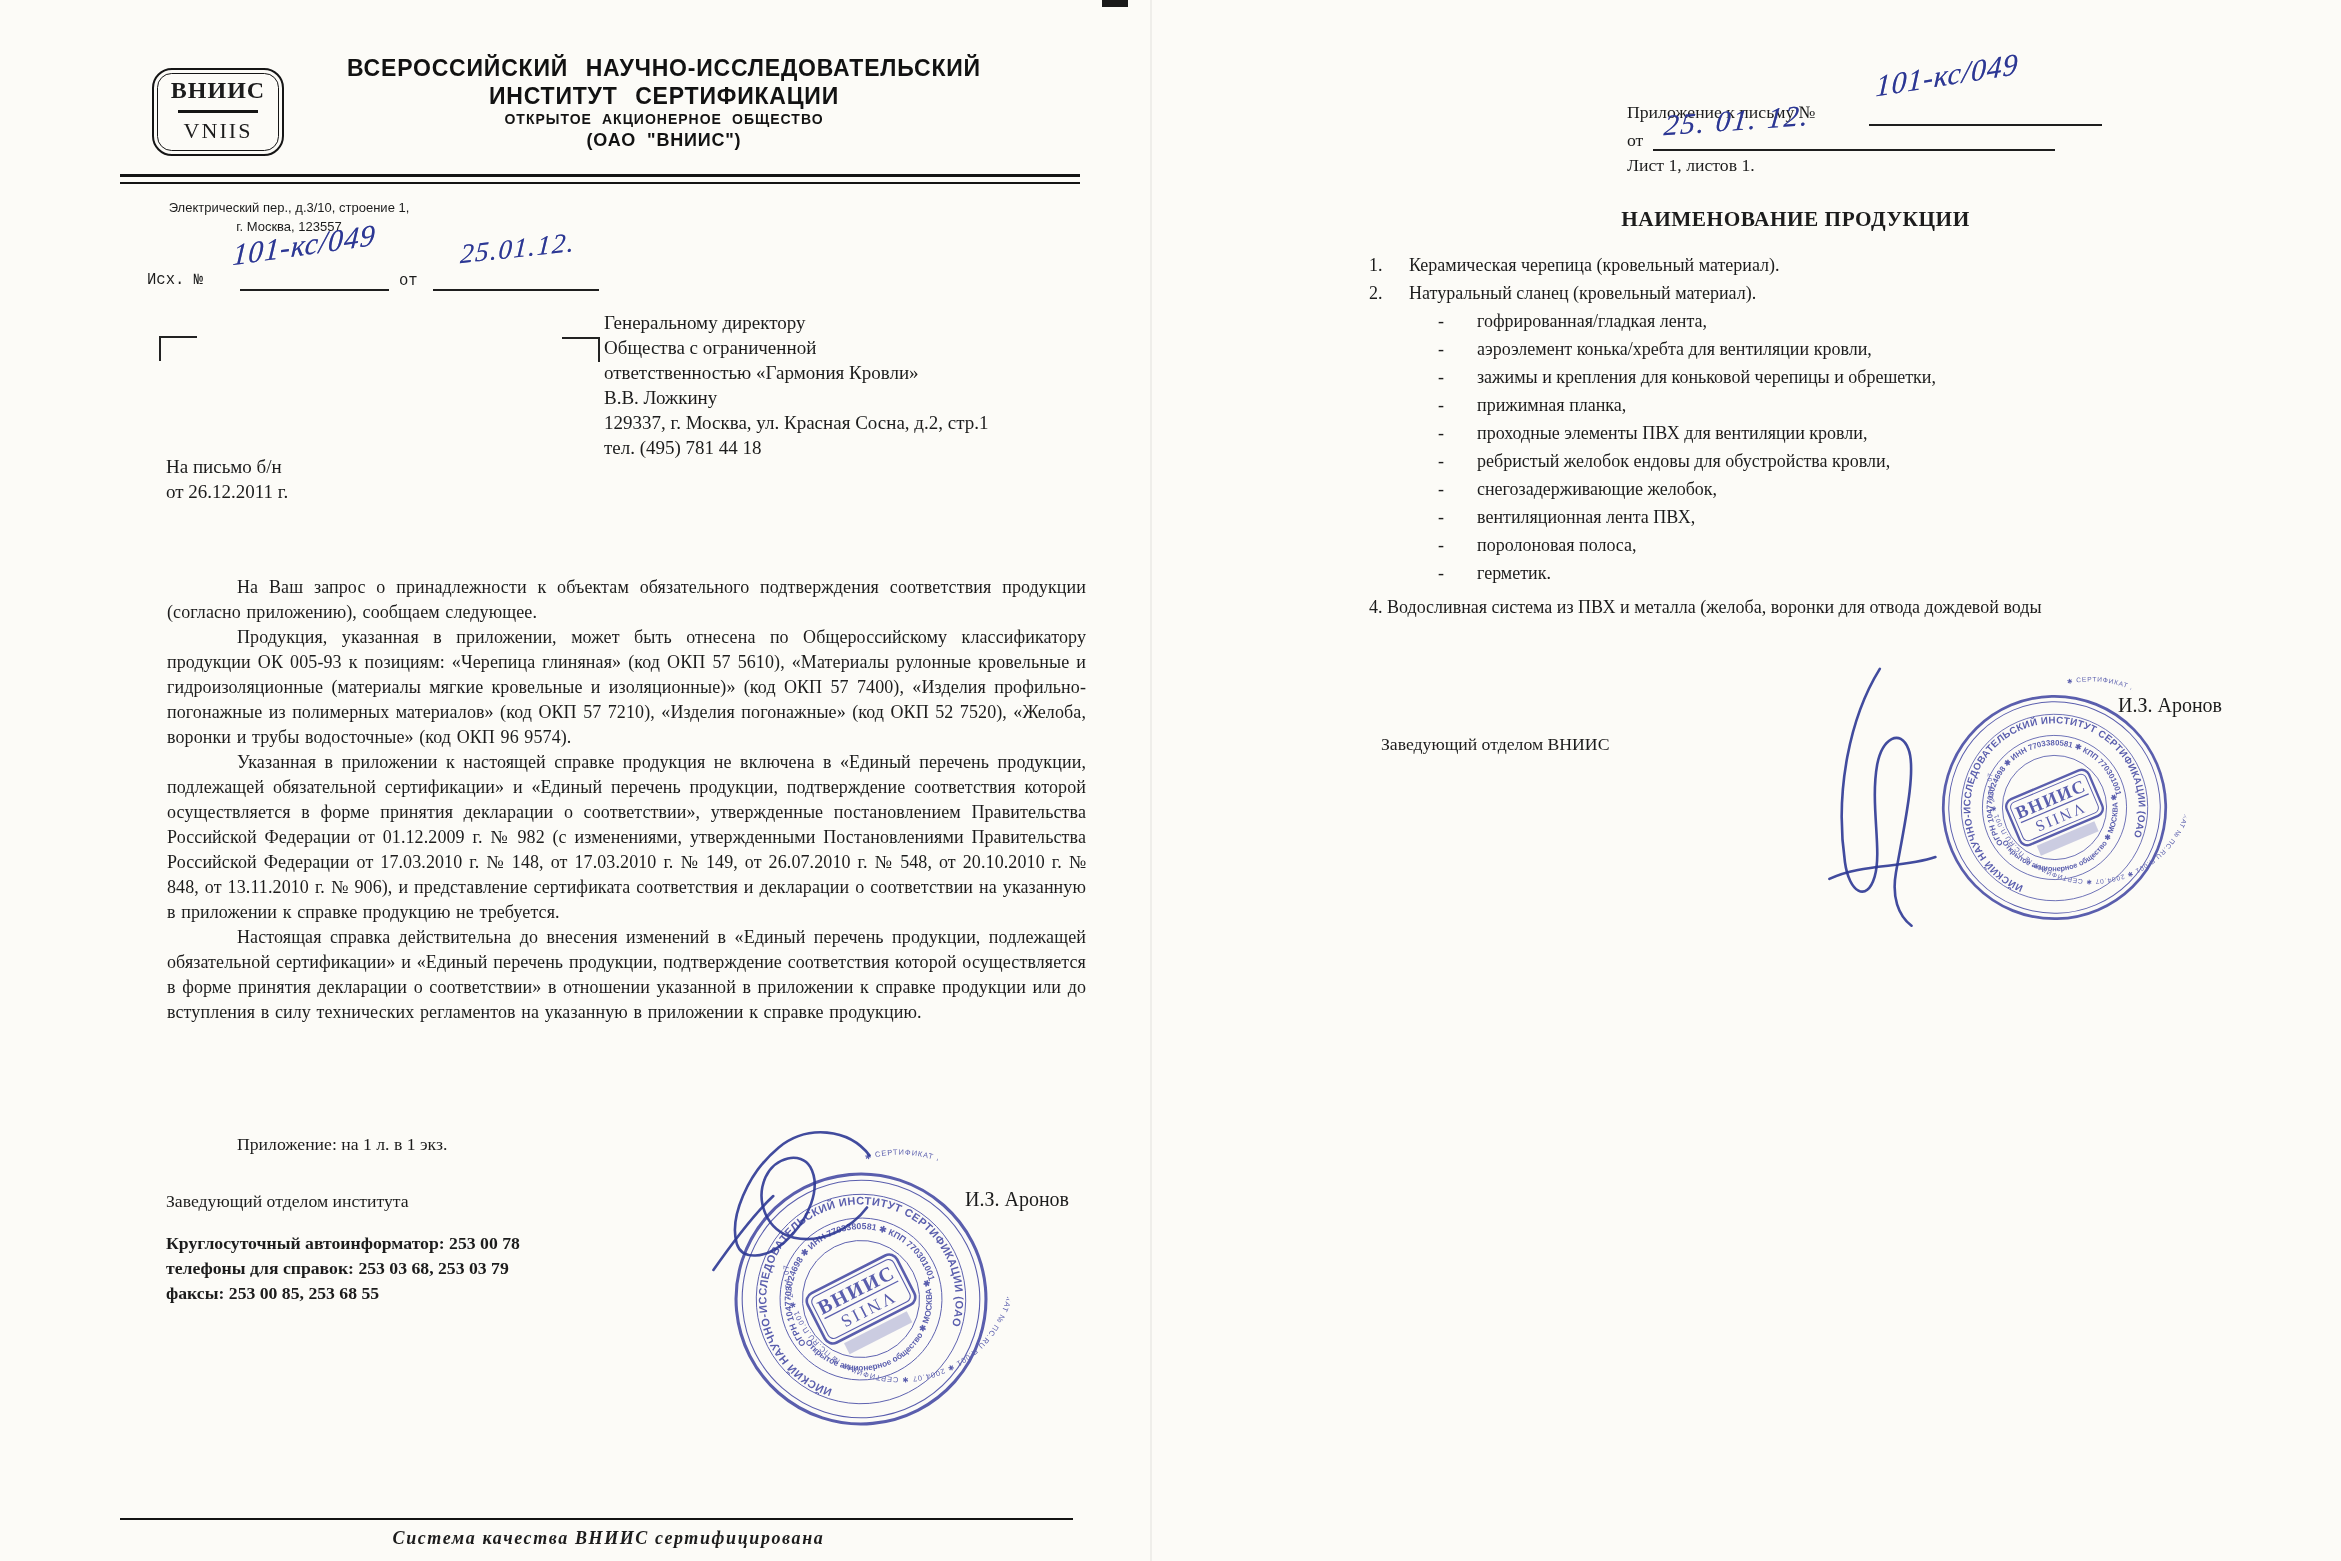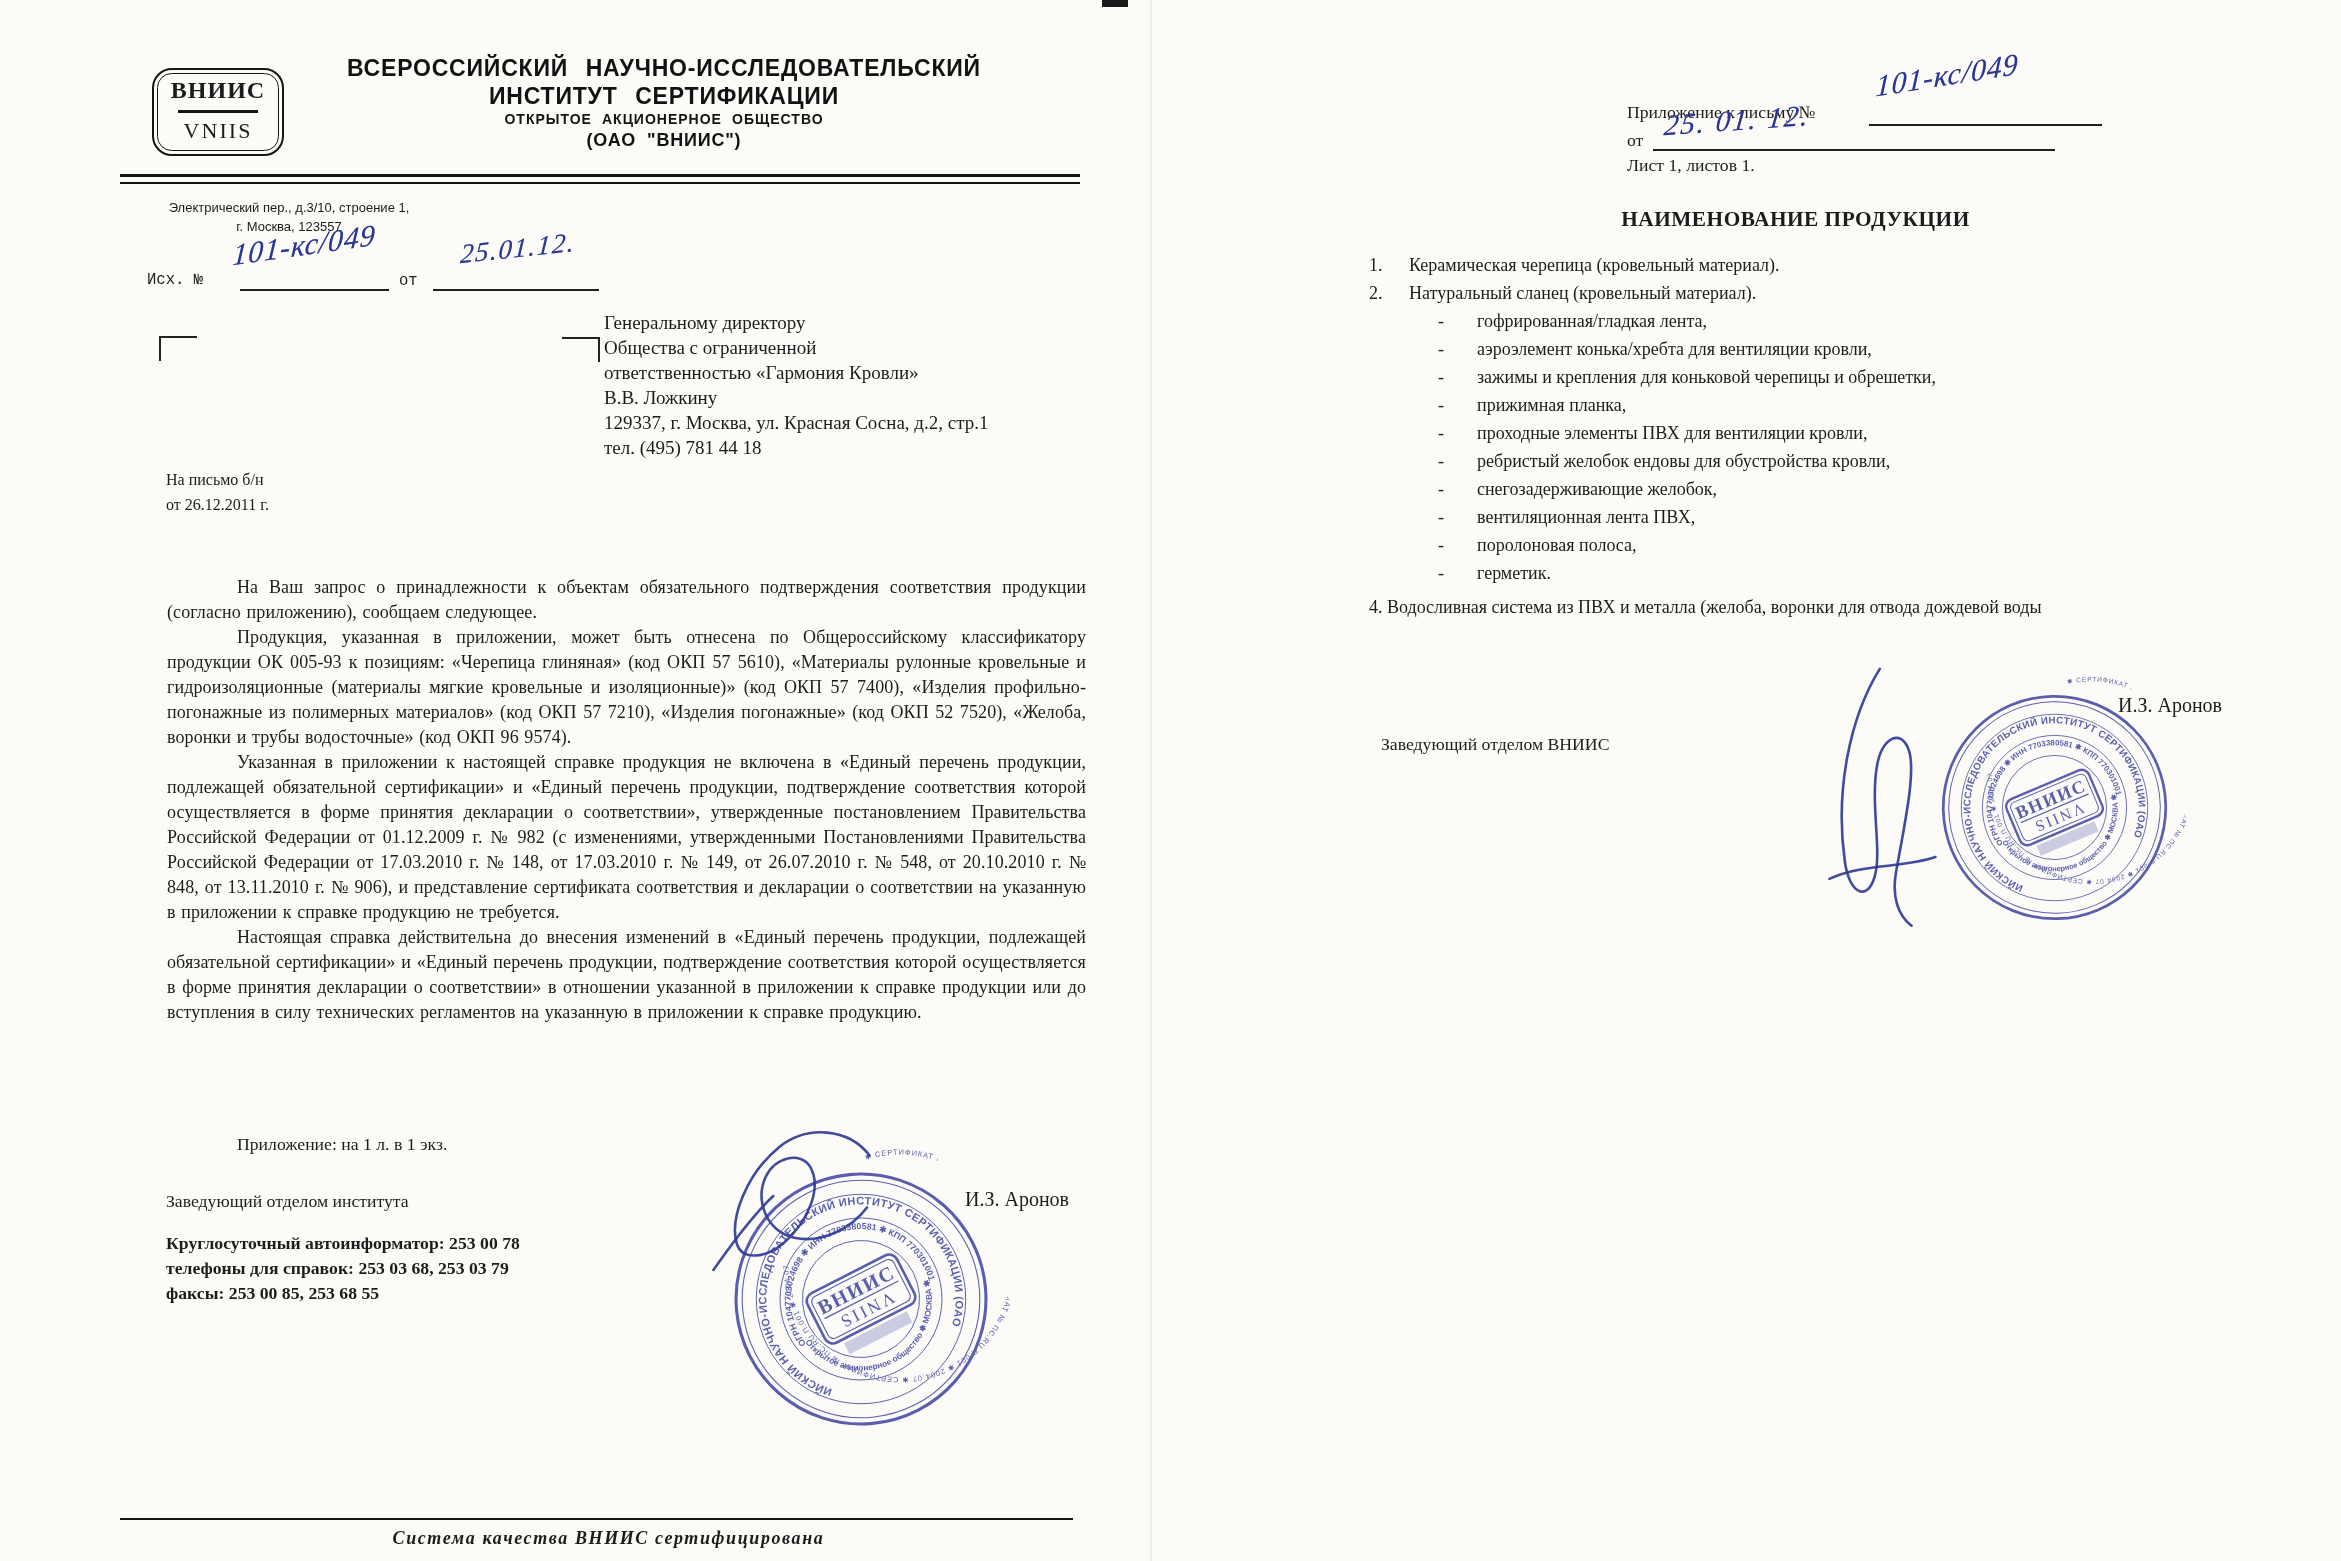--- a/index.html
+++ b/index.html
@@ -73,21 +73,21 @@
 
   <div class="abs" style="left:604px;top:310px;width:489px;font-size:19px;line-height:25px;">
     <div>Генеральному директору</div>
     <div>Общества с ограниченной</div>
     <div>ответственностью «Гармония Кровли»</div>
     <div>В.В. Ложкину</div>
     <div>129337, г. Москва, ул. Красная Сосна, д.2, стр.1</div>
     <div>тел. (495) 781 44 18</div>
   </div>
 
-  <div class="abs" style="left:166px;top:467px;font-size:16px;line-height:25px;">
+  <div class="abs" style="left:166px;top:454px;font-size:19px;line-height:25px;">
     <div>На письмо б/н</div>
     <div>от 26.12.2011 г.</div>
   </div>
 
   <div class="abs just" style="left:167px;top:539px;width:919px;font-size:18px;margin-top:36px;">
     <div class="body-p">На Ваш запрос о принадлежности к объектам обязательного подтверждения соответствия продукции (согласно приложению), сообщаем следующее.</div>
     <div class="body-p">Продукция, указанная в приложении, может быть отнесена по Общероссийскому классификатору продукции ОК 005-93 к позициям: «Черепица глиняная» (код ОКП 57 5610), «Материалы рулонные кровельные и гидроизоляционные (материалы мягкие кровельные и изоляционные)» (код ОКП 57 7400), «Изделия профильно-погонажные из полимерных материалов» (код ОКП 57 7210), «Изделия погонажные» (код ОКП 52 7520), «Желоба, воронки и трубы водосточные» (код ОКП 96 9574).</div>
     <div class="body-p">Указанная в приложении к настоящей справке продукция не включена в «Единый перечень продукции, подлежащей обязательной сертификации» и «Единый перечень продукции, подтверждение соответствия которой осуществляется в форме принятия декларации о соответствии», утвержденные постановлением Правительства Российской Федерации от 01.12.2009 г. № 982 (с изменениями, утвержденными Постановлениями Правительства Российской Федерации от 17.03.2010 г. № 148, от 17.03.2010 г. № 149, от 26.07.2010 г. № 548, от 20.10.2010 г. № 848, от 13.11.2010 г. № 906), и представление сертификата соответствия и декларации о соответствии на указанную в приложении к справке продукцию не требуется.</div>
     <div class="body-p">Настоящая справка действительна до внесения изменений в «Единый перечень продукции, подлежащей обязательной сертификации» и «Единый перечень продукции, подтверждение соответствия которой осуществляется в форме принятия декларации о соответствии» в отношении указанной в приложении к справке продукции или до вступления в силу технических регламентов на указанную в приложении к справке продукцию.</div>
   </div>

